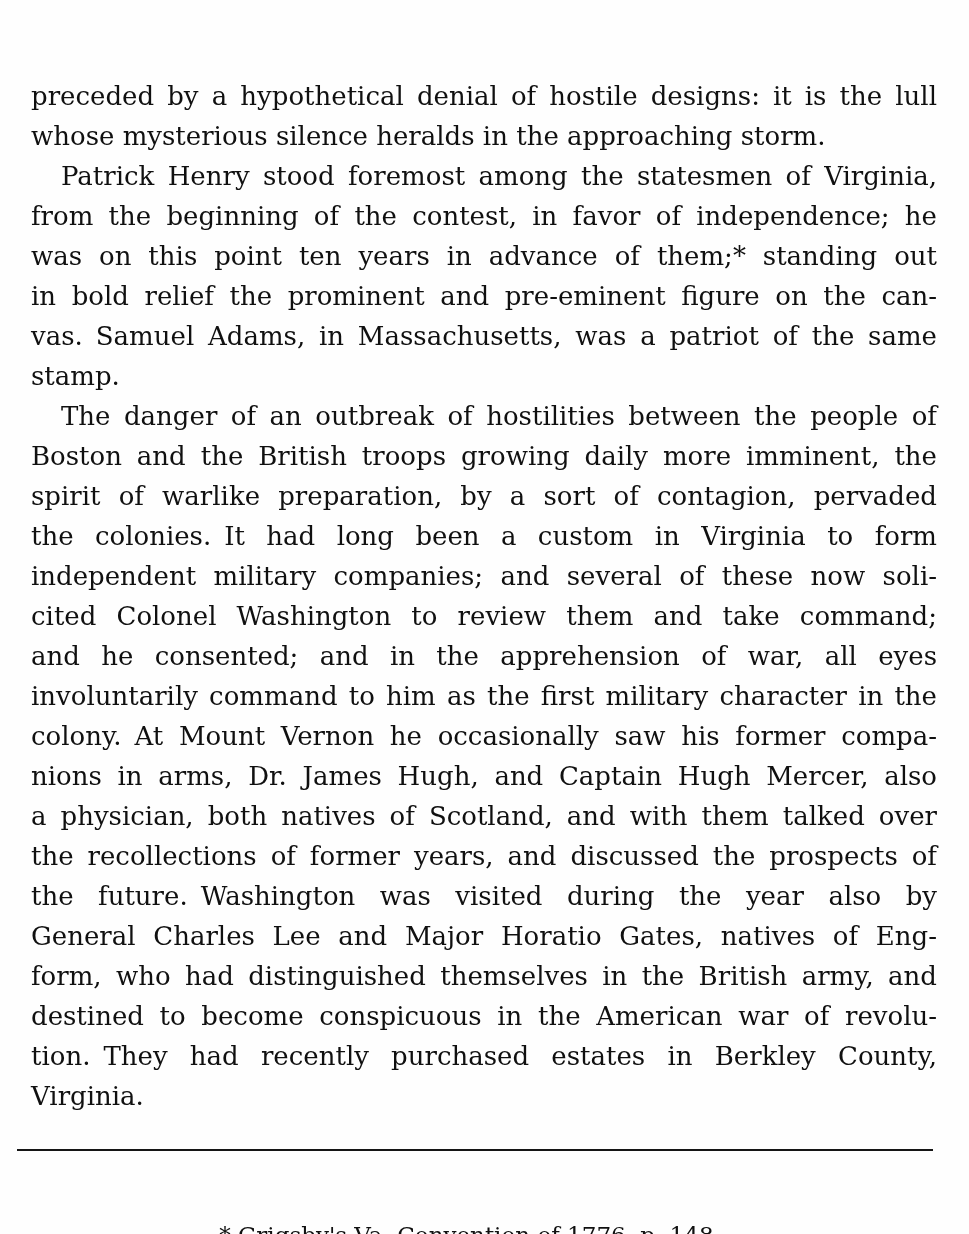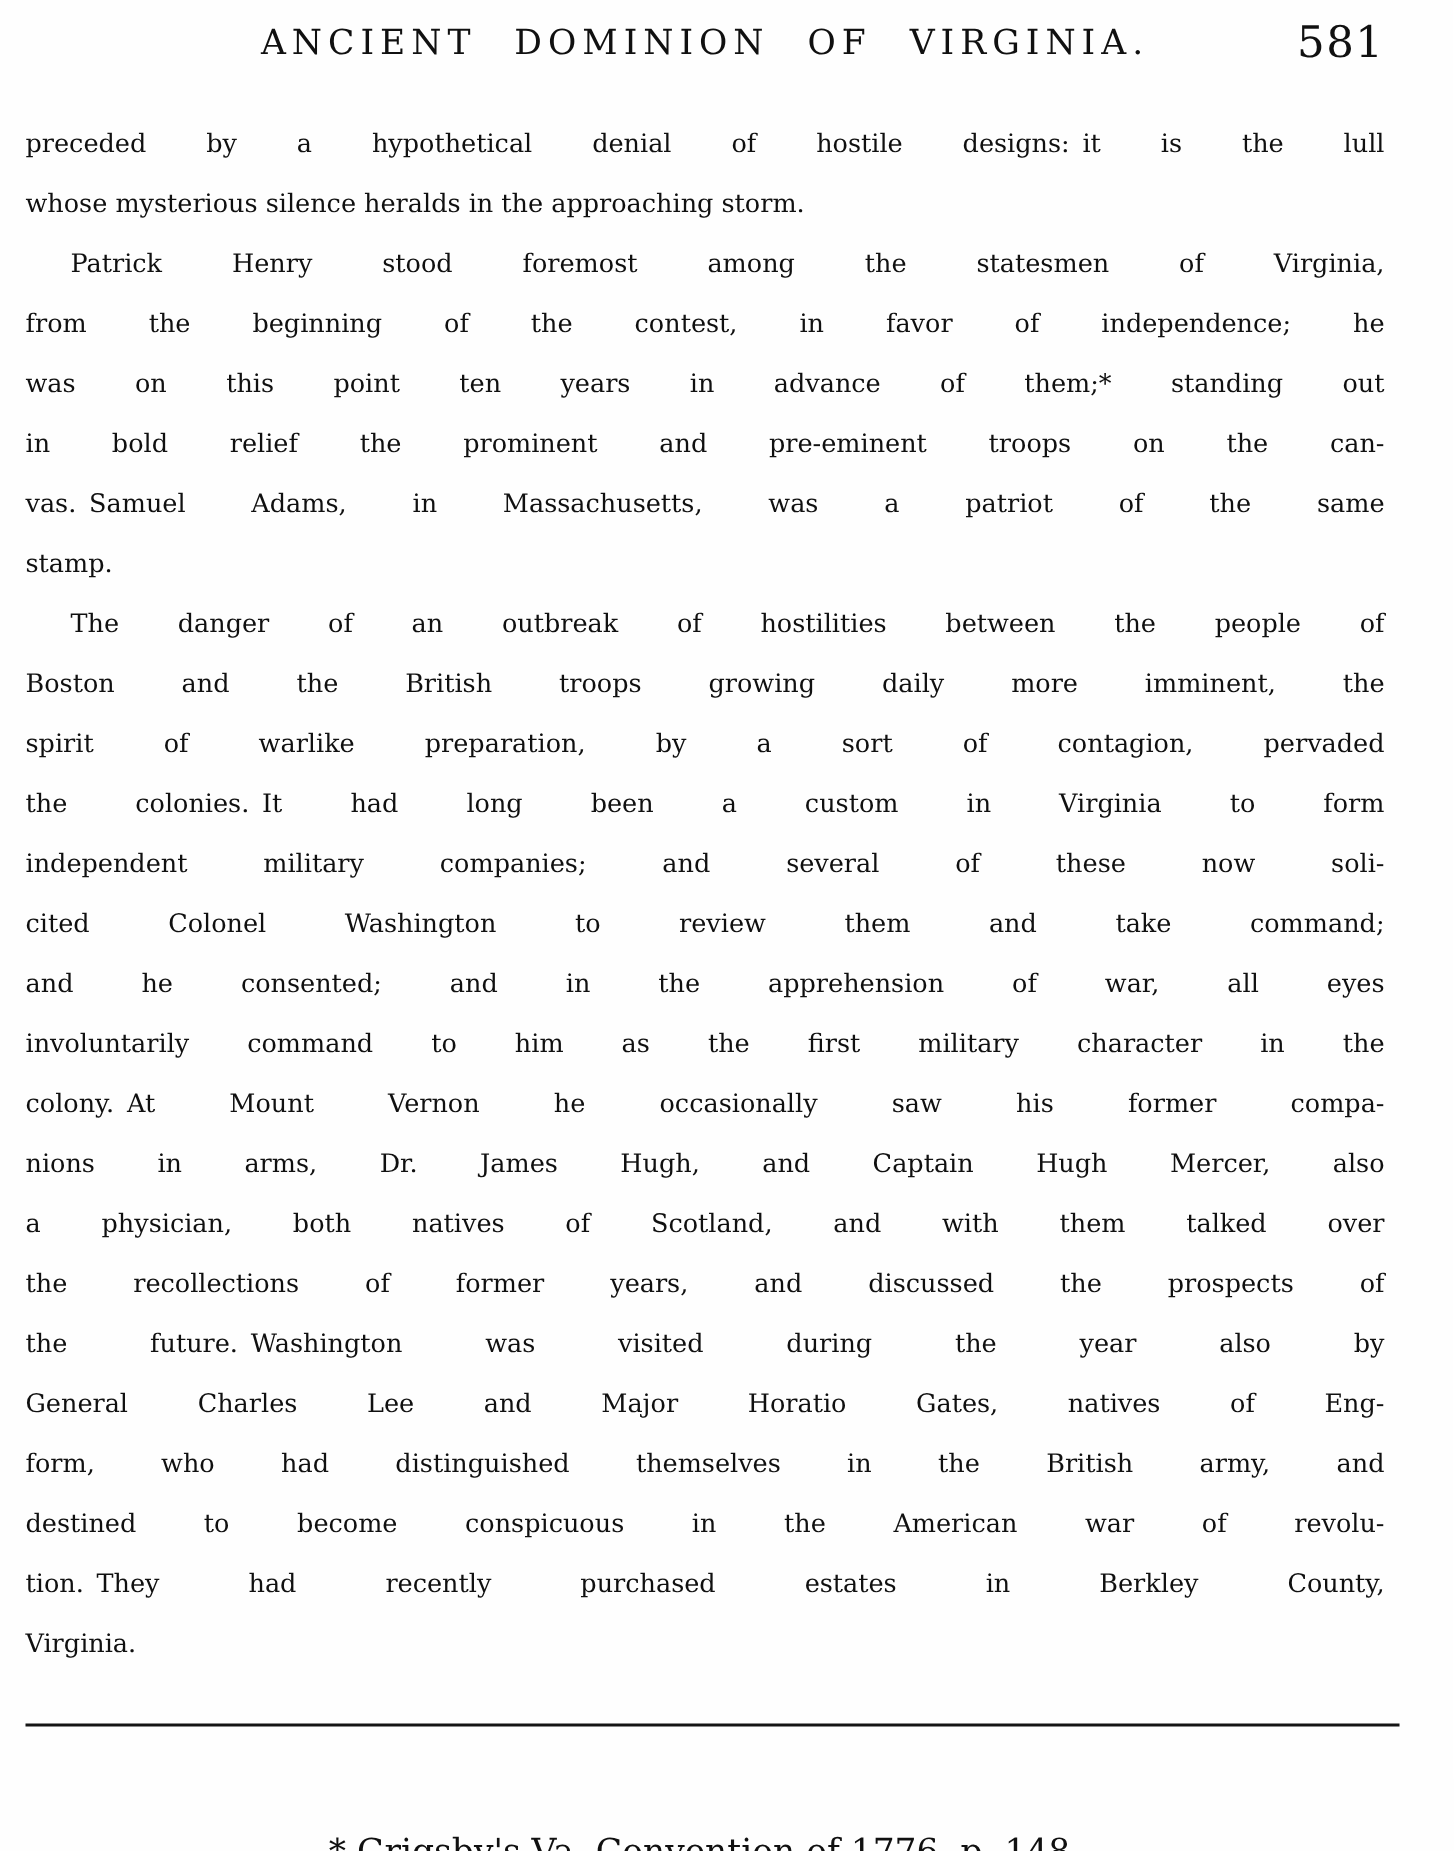--- a/index.html
+++ b/index.html
@@ -39,23 +39,23 @@
     position: absolute;
     top: 11px;
     right: 0;
     font-size: 29px;
     letter-spacing: 1px;
   }
   
   .body-text {
     position: absolute;
     top: 76px;
-    left: 17px;
+    left: 31px;
     width: 906px;
-    font-size: 17px;
+    font-size: 26px;
     line-height: 40px;
   }
   .line {
     width: 100%;
     text-align: justify;
     text-align-last: justify;
     white-space: normal;
   }
   .line.indent {
     padding-left: 30px;
@@ -82,32 +82,28 @@
     text-align: center;
     font-size: 23px;
     margin-top: 48px;
   }
 </style>
 </head>
 <body>
 
 <div class="page">
 
-  <div class="header">
-    <div class="running-head">ANCIENT DOMINION OF VIRGINIA.</div>
-    <div class="page-number">581</div>
-  </div>
 
   <div class="body-text">
     <div class="line">preceded by a hypothetical denial of hostile designs: it is the lull</div>
     <div class="line para-end">whose mysterious silence heralds in the approaching storm.</div>
     <div class="line indent">Patrick Henry stood foremost among the statesmen of Virginia,</div>
     <div class="line">from the beginning of the contest, in favor of independence; he</div>
     <div class="line">was on this point ten years in advance of them;* standing out</div>
-    <div class="line">in bold relief the prominent and pre-eminent troops on the can-</div>
+    <div class="line">in bold relief the prominent and pre-eminent figure on the can-</div>
     <div class="line">vas. Samuel Adams, in Massachusetts, was a patriot of the same</div>
     <div class="line para-end">stamp.</div>
     <div class="line indent">The danger of an outbreak of hostilities between the people of</div>
     <div class="line">Boston and the British troops growing daily more imminent, the</div>
     <div class="line">spirit of warlike preparation, by a sort of contagion, pervaded</div>
     <div class="line">the colonies. It had long been a custom in Virginia to form</div>
     <div class="line">independent military companies; and several of these now soli-</div>
     <div class="line">cited Colonel Washington to review them and take command;</div>
     <div class="line">and he consented; and in the apprehension of war, all eyes</div>
     <div class="line">involuntarily command to him as the first military character in the</div>

